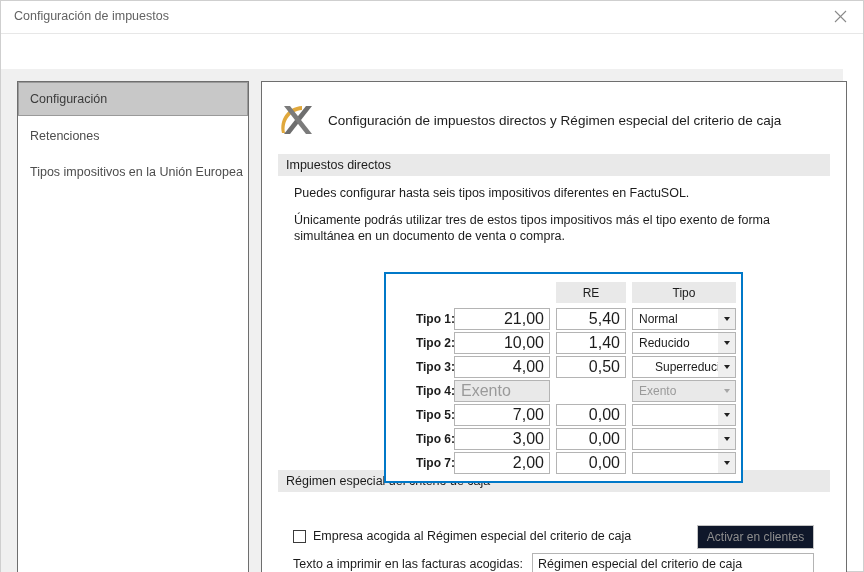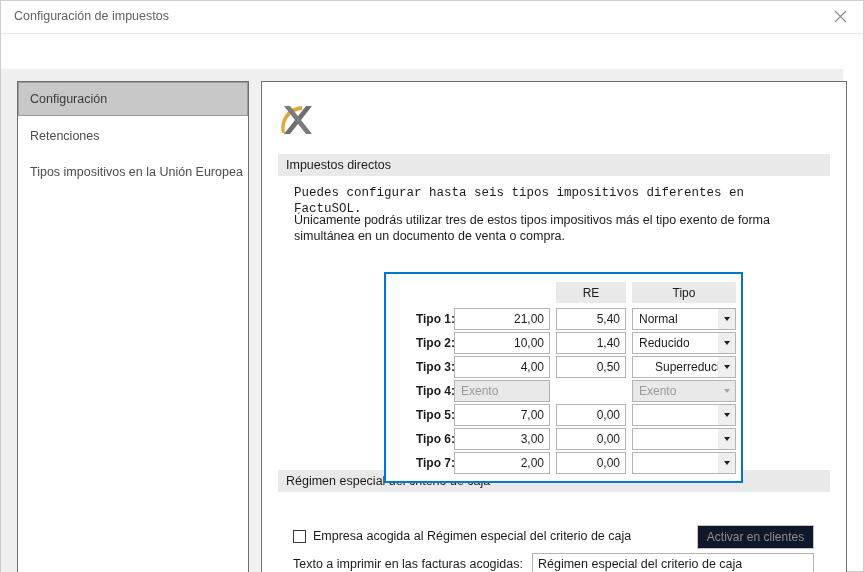--- a/index.html
+++ b/index.html
@@ -203,21 +203,21 @@
   .cell-input {
     position: absolute;
     height: 22px;
     box-sizing: border-box;
     border: 1px solid #b4b4b4;
     background: #ffffff;
     display: flex;
     align-items: center;
     justify-content: flex-end;
     padding-right: 5px;
-    font-size: 12px;
+    font-size: 16px;
     color: #1c1c1c;
     font-family: "Liberation Sans", sans-serif;
   }
   .cell-input.disabled {
     background: #e9e9e9;
     color: #9a9a9a;
     justify-content: flex-start;
     padding-left: 6px;
     padding-right: 0;
   }
@@ -349,27 +349,28 @@
     </div>
 
     <div id="content-panel">
 
       <div id="content-header">
         <svg id="agency-logo" viewBox="0 0 38 36">
           <path d="M6 31 C3 18, 11 5, 26 4 L26 8 C14 9, 7 19, 9 31 Z" fill="#e0a83c"></path>
           <path d="M30 4 L36 4 L14 32 L8 32 Z" fill="#6e6e6e"></path>
           <path d="M8 4 L14 4 L36 32 L30 32 Z" fill="#7b7b7b"></path>
         </svg>
+        <div id="content-title">Configuración de impuestos directos y Régimen especial del criterio de caja</div>
       </div>
 
       <div class="section-bar" style="top:72px;">
         <span>Impuestos directos</span>
       </div>
 
-      <div class="para" style="top:103px;font-family:Liberation Mono, monospace;">Puedes configurar hasta seis tipos impositivos diferentes en FactuSOL.</div>
+      <div class="para" style="top:103px;">Puedes configurar hasta seis tipos impositivos diferentes en FactuSOL.</div>
       <div class="para" style="top:130px;">Únicamente podrás utilizar tres de estos tipos impositivos más el tipo exento de forma simultánea en un documento de venta o compra.</div>
 
       <div class="section-bar" style="top:388px;">
         <span>Régimen especial del criterio de caja</span>
       </div>
 
     </div>
 
     <div id="rates-box">
       <div id="rates-grid">

